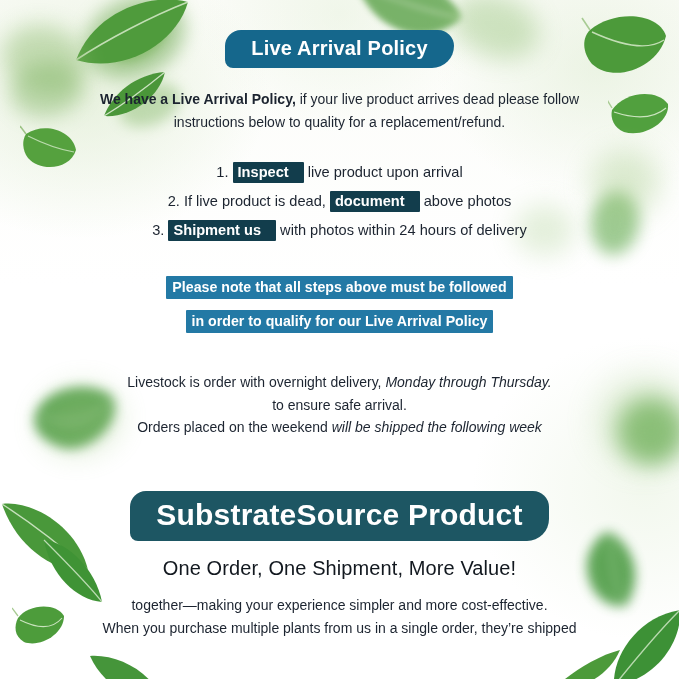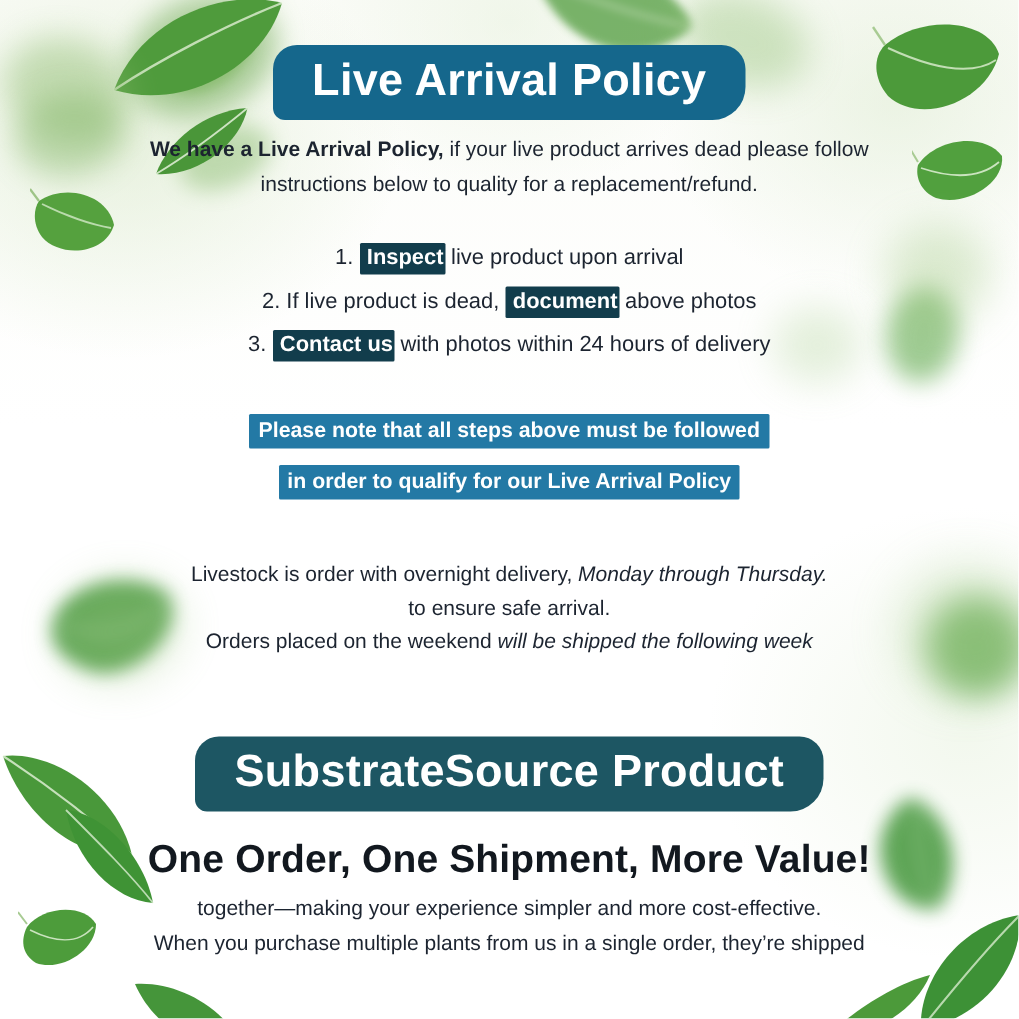--- a/index.html
+++ b/index.html
@@ -52,21 +52,21 @@
     font-weight: bold;
     letter-spacing: 0.2px;
     white-space: nowrap;
     text-align: center;
   }
 
   #banner-top {
     background: #15678c;
     border-radius: 16px 16px 22px 8px;
     padding: 7px 26px 9px 26px;
-    font-size: 30px;
+    font-size: 20px;
     line-height: 1.12;
   }
 
   #banner-bottom {
     background: #1d5663;
     border-radius: 16px 16px 22px 8px;
     padding: 7px 26px 9px 26px;
     font-size: 30px;
     line-height: 1.12;
   }
@@ -91,21 +91,21 @@
     font-size: 14.6px;
     line-height: 2.0;
     color: #1c2430;
   }
   .step { white-space: nowrap; }
 
   .hl-dark {
     background: #123d4c;
     color: #ffffff;
     font-weight: bold;
-    padding: 2px 1px 3px 5px;
+    padding: 2px 15px 3px 5px;
     border-radius: 1px;
   }
 
   .note {
     text-align: center;
     line-height: 1.9;
   }
   .hl-note {
     background: #2379a5;
     color: #ffffff;
@@ -117,22 +117,22 @@
   }
 
   .ship {
     width: 520px;
     margin: 0 auto;
   }
   .ship i { font-style: italic; }
 
   .subhead {
     text-align: center;
-    font-weight: bold;
-    font-size: 26px;
+    font-weight: normal;
+    font-size: 20px;
     color: #12181f;
     letter-spacing: 0.1px;
   }
 
   .outro {
     width: 530px;
     margin: 0 auto;
   }
 </style>
 </head>
@@ -330,21 +330,21 @@
       <div class="step">
         <span>1.</span><span></span>
         <span class="hl-dark">Inspect</span><span> live product upon arrival</span>
       </div>
 
       <div class="step">
         <span>2.</span><span> If live product is dead, </span><span class="hl-dark">document</span><span> above photos</span>
       </div>
 
       <div class="step">
-        <span>3.</span><span> </span><span class="hl-dark">Contact us</span><span> with photos within 24 hours of delivery</span>
+        <span>3.</span><span> </span><span class="hl-dark">Shipment us</span><span> with photos within 24 hours of delivery</span>
       </div>
     </div>
 
     <div class="note" style="position:absolute; left:0; right:0; top:272px;">
       <div>
         <span class="hl-note">Please note that all steps above must be followed</span>
       </div>
       <div style="margin-top:4px;">
         <span class="hl-note">in order to qualify for our Live Arrival Policy</span>
       </div>

